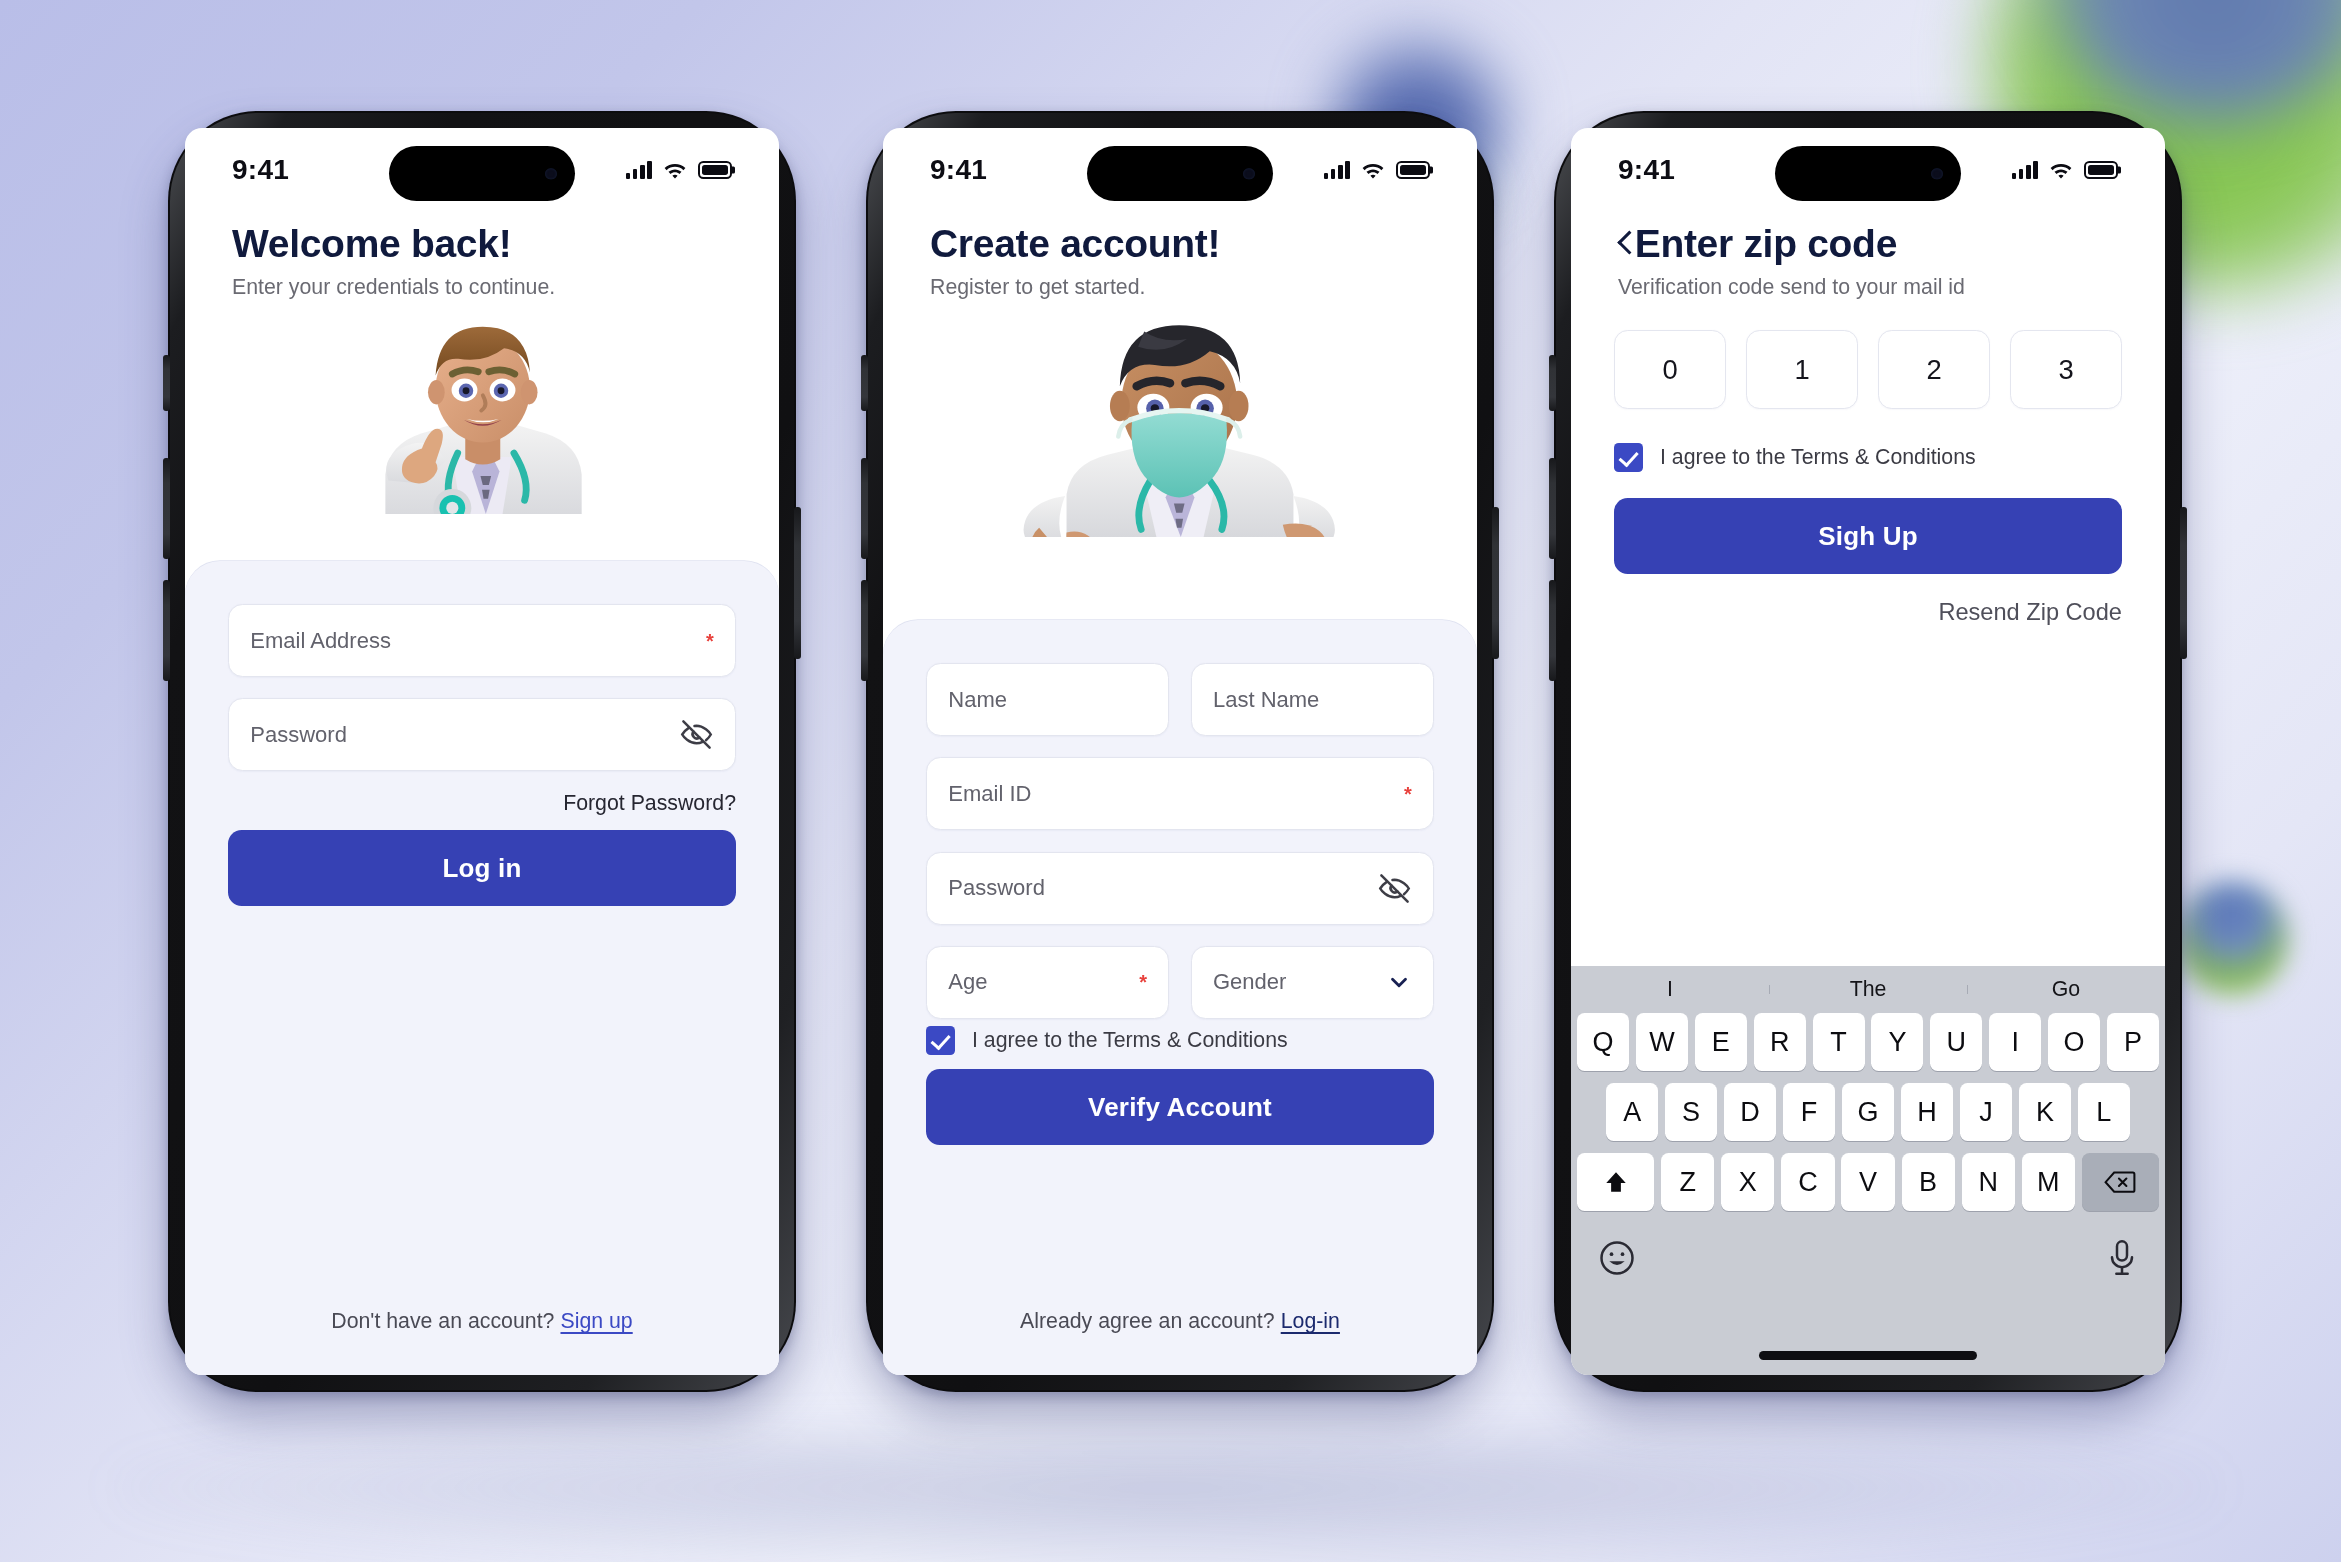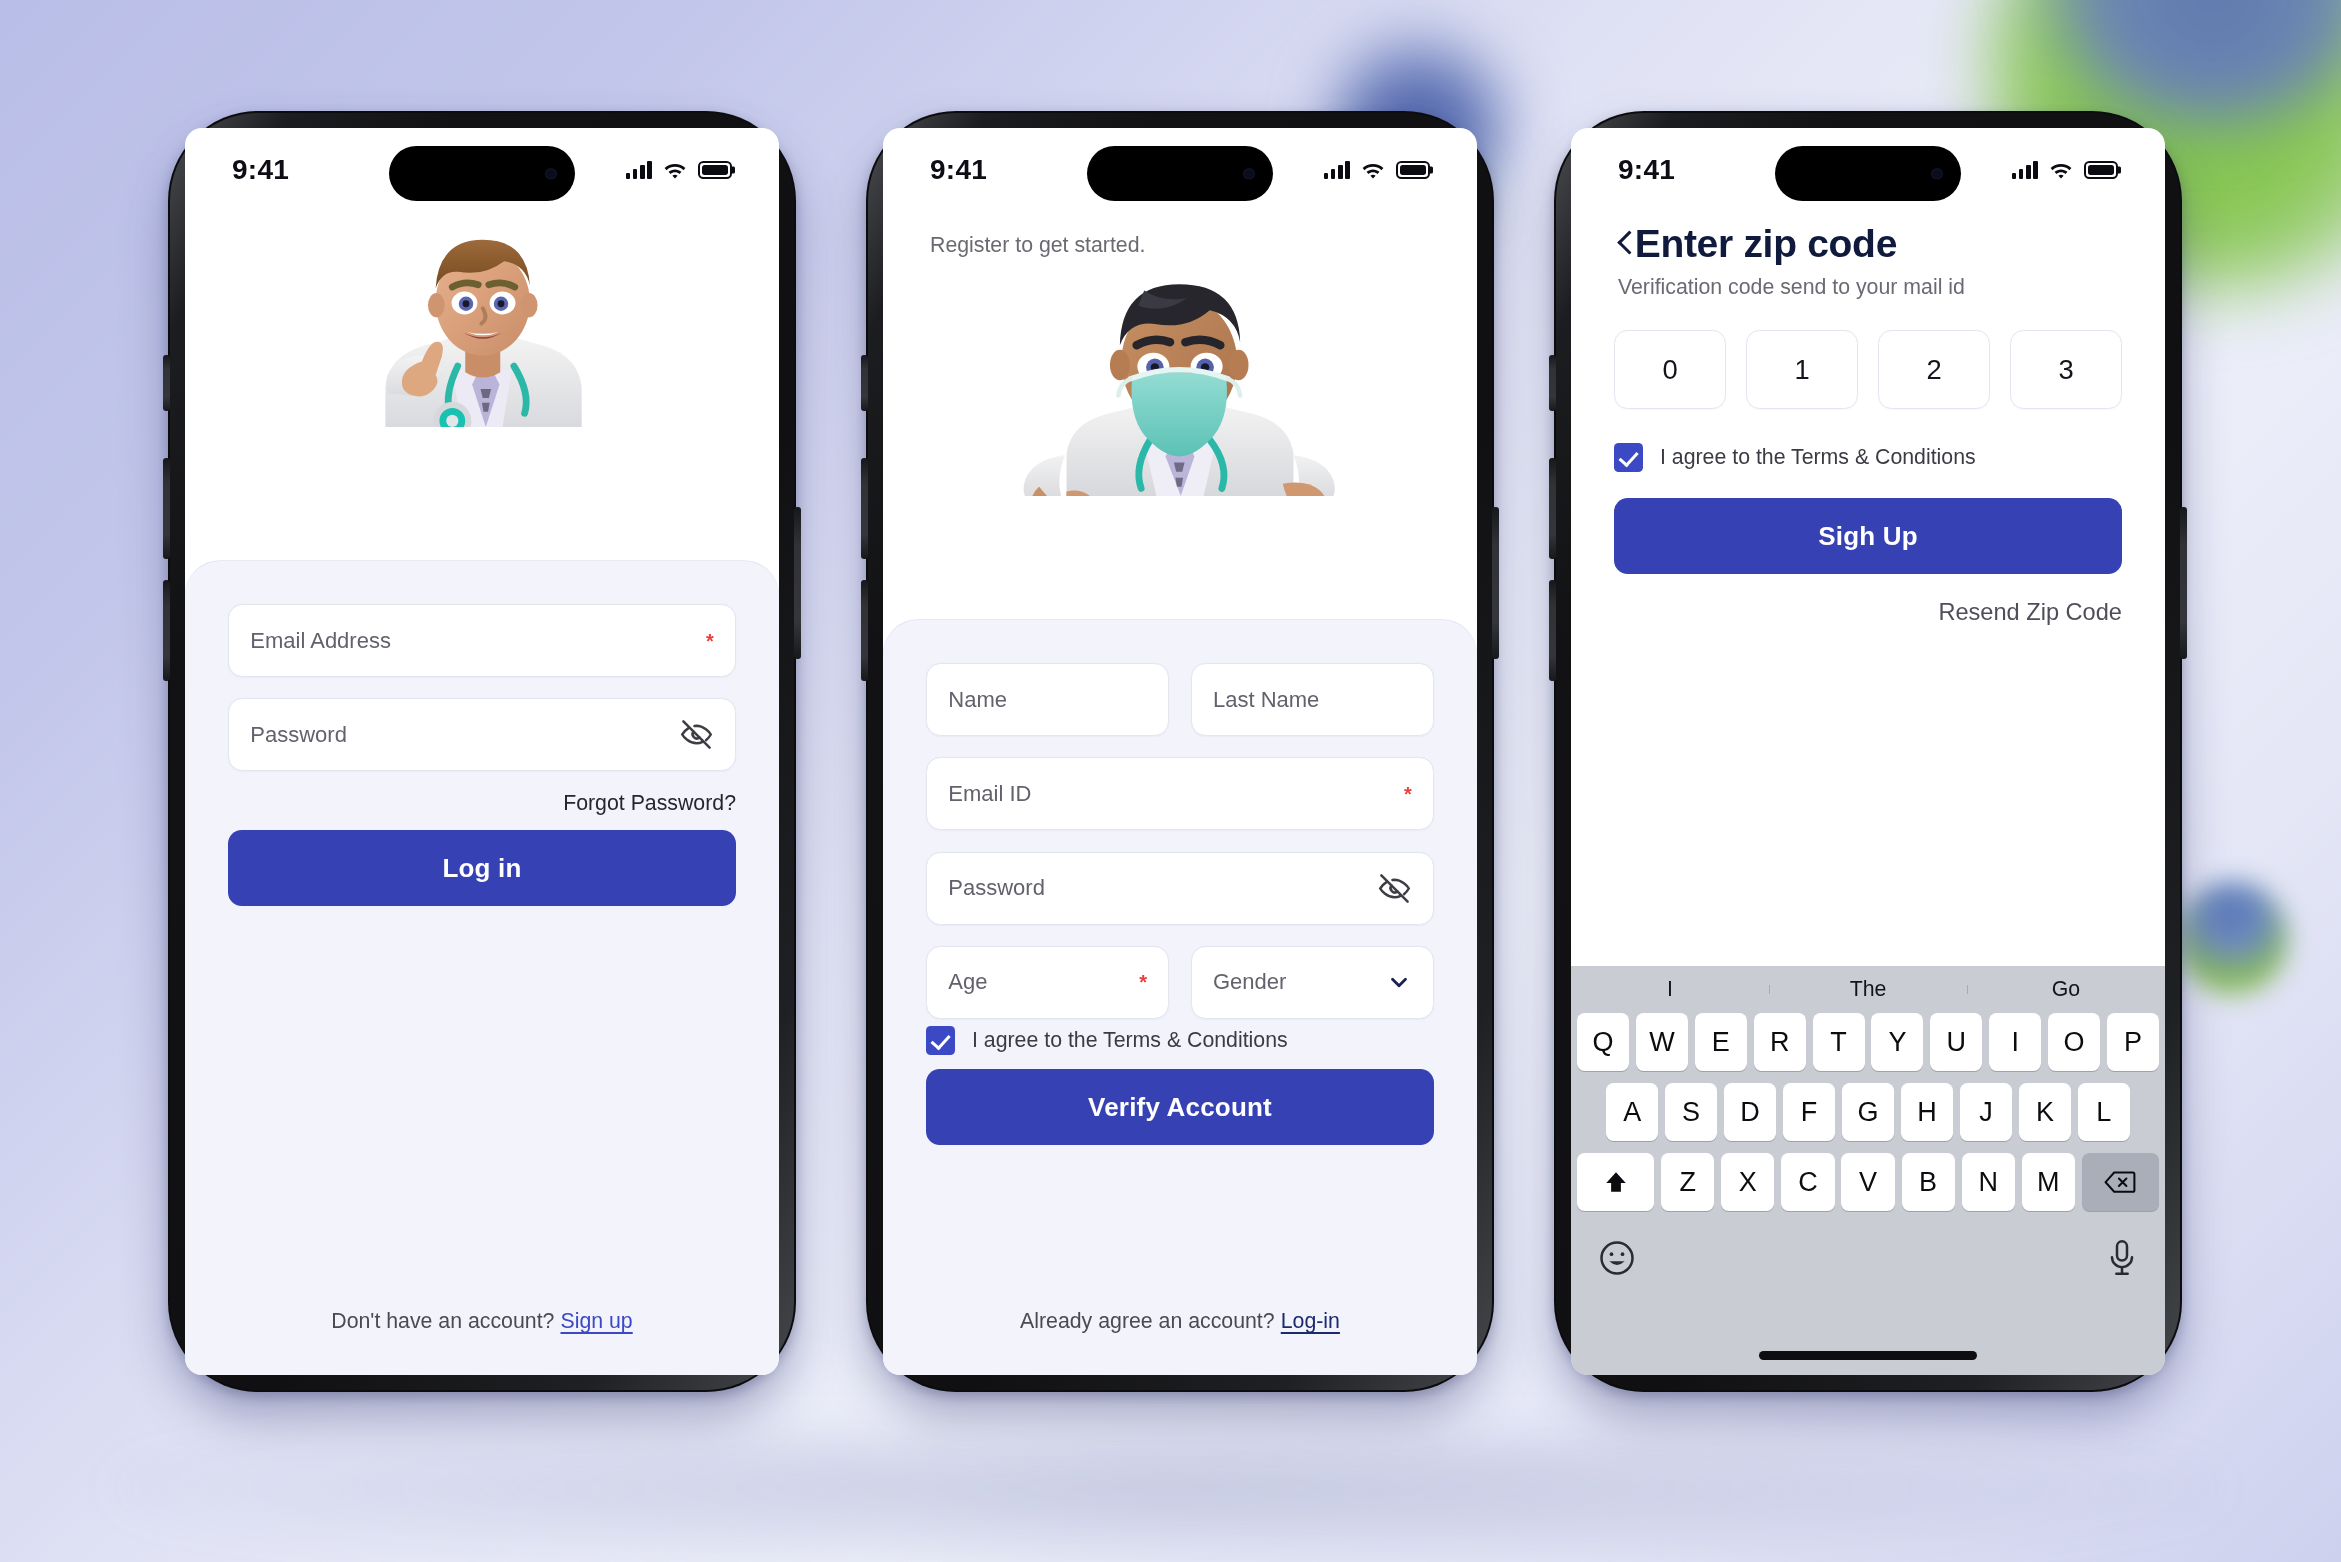--- a/index.html
+++ b/index.html
@@ -442,20 +442,24 @@
             <path d="M17 5.2c5.2 0 10 1.9 13.6 5.1l-2.6 2.9C24.9 10.4 21.1 8.9 17 8.9S9.1 10.4 6 13.2L3.4 10.3C7 7.1 11.8 5.2 17 5.2z" fill="#0b0b12"></path>
             <path d="M17 12.2c3.2 0 6.2 1.2 8.5 3.2l-2.6 2.9c-1.6-1.4-3.7-2.3-5.9-2.3s-4.3.9-5.9 2.3l-2.6-2.9c2.3-2 5.3-3.2 8.5-3.2z" fill="#0b0b12"></path>
             <path d="M17 19.1c1.3 0 2.5.5 3.4 1.3L17 24.2l-3.4-3.8c.9-.8 2.1-1.3 3.4-1.3z" fill="#0b0b12"></path>
           </svg>
           <span class="batt">
               <i></i>
             </span>
         </div>
       </div>
 
+      <div class="head">
+        <h1>Welcome back!</h1>
+        <div class="sub">Enter your credentials to continue.</div>
+      </div>
 
       <div class="hero">
 
         <svg class="doctor" width="252" height="210" viewBox="0 0 330 276">
           <defs>
             <linearGradient id="coat1" x1="0" y1="0" x2="0" y2="1">
               <stop offset="0" stop-color="#f3f3f3"></stop>
                 <stop offset="1" stop-color="#d9dade"></stop>
             </linearGradient>
             <linearGradient id="skin1" x1="0" y1="0" x2="1" y2="1">
@@ -561,20 +565,21 @@
             <path d="M17 12.2c3.2 0 6.2 1.2 8.5 3.2l-2.6 2.9c-1.6-1.4-3.7-2.3-5.9-2.3s-4.3.9-5.9 2.3l-2.6-2.9c2.3-2 5.3-3.2 8.5-3.2z" fill="#0b0b12"></path>
             <path d="M17 19.1c1.3 0 2.5.5 3.4 1.3L17 24.2l-3.4-3.8c.9-.8 2.1-1.3 3.4-1.3z" fill="#0b0b12"></path>
           </svg>
           <span class="batt">
               <i></i>
             </span>
         </div>
       </div>
 
       <div class="head">
+        <h1>Create account!</h1>
         <div class="sub">Register to get started.</div>
       </div>
 
       <div class="hero tall">
 
         <svg class="doctor" width="328" height="233" viewBox="0 0 430 306">
           <defs>
             <linearGradient id="coat2" x1="0" y1="0" x2="0" y2="1">
               <stop offset="0" stop-color="#f2f2f2"></stop>
                 <stop offset="1" stop-color="#d7d8dc"></stop>

